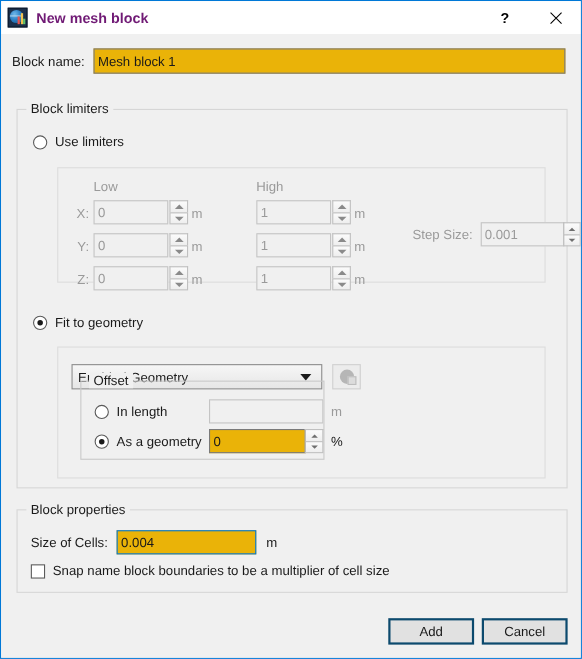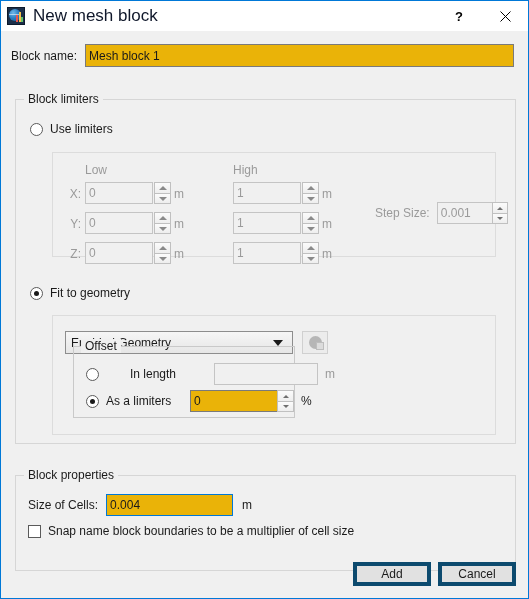--- a/index.html
+++ b/index.html
@@ -62,23 +62,24 @@
     position: absolute;
     width: 2px;
     bottom: 2px;
     right: 2px;
   }
   .title-icon .b1 { right: 6px; height: 7px; background: #e8534f; }
   .title-icon .b2 { right: 3px; height: 10px; background: #f2c14e; }
   .title-icon .b3 { right: 1px; height: 5px; background: #62c26a; }
 
   .title-text {
-    font-size: 17px;
-    color: #0f172a;
+    font-size: 13px;
+    color: #701a75;
     white-space: nowrap;
+    font-weight: bold;
   }
   .title-buttons {
     position: absolute;
     right: 0;
     top: 0;
     height: 30px;
     display: flex;
   }
   .tbtn {
     width: 46px;
@@ -162,21 +163,21 @@
     position: absolute; border: 1px solid #dcdcdc; box-sizing: border-box;
   }
   #grpOffset {
     left: 20px; top: 30px; width: 222px; height: 72px;
     position: absolute; border: 1px solid #c9c9c9; box-sizing: border-box; padding-left: 28px;
   }
   #grpOffset > .legend {
     position: absolute; top: -8px; left: 7px;
     background: #f0f0f0; padding: 0 4px; font-size: 12px; color: #1a1a1a;
   }
-  #grpProps { left: 14px; top: 432px; width: 501px; height: 96px; margin-top: 12px; }
+  #grpProps { left: 14px; top: 432px; width: 501px; height: 76px; }
 
   
   .radio-row {
     position: absolute;
     display: flex;
     align-items: center;
     cursor: default;
     user-select: none;
   }
   .radio {
@@ -262,21 +263,21 @@
   .spin-b.small .arrow-up { border-left-width:3px; border-right-width:3px; border-bottom-width:3px; border-bottom-color:#6f6f6f;}
   .spin-b.small .arrow-dn { border-left-width:3px; border-right-width:3px; border-top-width:3px; border-top-color:#6f6f6f;}
 
   .stepsize-wrap {
     position: absolute;
     display: flex;
     align-items: center;
     margin-top: 20px;
   }
   .stepsize-wrap .lbl { color: #9a9a9a; margin-right: 7px; }
-  .stepsize-wrap input { width: 56px; }
+  .stepsize-wrap input { width: 76px; }
   .stepsize-wrap .spin-btns { width: 16px; height: 22px; }
 
   
   .combo {
     position: absolute;
     left: 12px; top: 15px;
     width: 228px; height: 23px;
     box-sizing: border-box;
     border: 1px solid #8d8d8d;
     background: linear-gradient(#f6f6f6, #e6e6e6);
@@ -330,21 +331,21 @@
   
   .props-row { position: absolute; display: flex; align-items: center; }
   #sizeCellsInput { width: 127px; height: 22px; }
 
   
   .btnbar { position: absolute; left: 0; right: 0; bottom: 0; height: 48px; }
   .btn {
     position: absolute;
     width: 78px; height: 24px;
     box-sizing: border-box;
-    border: 4px solid #0c4a6e;
+    border: 2px solid #0c4a6e;
     background: #e1e1e1;
     font-family: "Liberation Sans", sans-serif;
     font-size: 12px;
     color: #1a1a1a;
     display: flex;
     align-items: center;
     justify-content: center;
     cursor: default;
     user-select: none;
   }
@@ -499,32 +500,32 @@
           <span class="combo-arrow"></span>
         </div>
         <div class="iconbtn">
           <span class="pie"></span>
         </div>
 
         <div id="grpOffset">
           <span class="legend">Offset</span>
 
           <div class="offset-row" style="left:12px; top:16px;">
-            <span class="radio-row" style="position:relative; left:0; top:0;gap:24px;">
+            <span class="radio-row" style="position:relative; left:0; top:0;">
               <span class="radio"></span>
               <span class="olabel">In length</span>
             </span>
             <input class="txt len disabled" type="text" disabled="" value="" style="">
             <span class="unit" style="position:relative; left:7px; top:0;">m</span>
           </div>
 
           <div class="offset-row" style="left:12px; top:43px;">
             <span class="radio-row" style="position:relative; left:0; top:0;">
               <span class="radio checked"></span>
-              <span class="olabel">As a limiters</span>
+              <span class="olabel">As a geometry</span>
             </span>
             <input class="txt pct" type="text" value="0" style="">
             <span class="spin-btns attached" style="position:relative;">
               <span class="spin-b up small">
                   <span class="arrow-up"></span>
                 </span>
               <span class="spin-b dn small">
                   <span class="arrow-dn"></span>
                 </span>
             </span>

